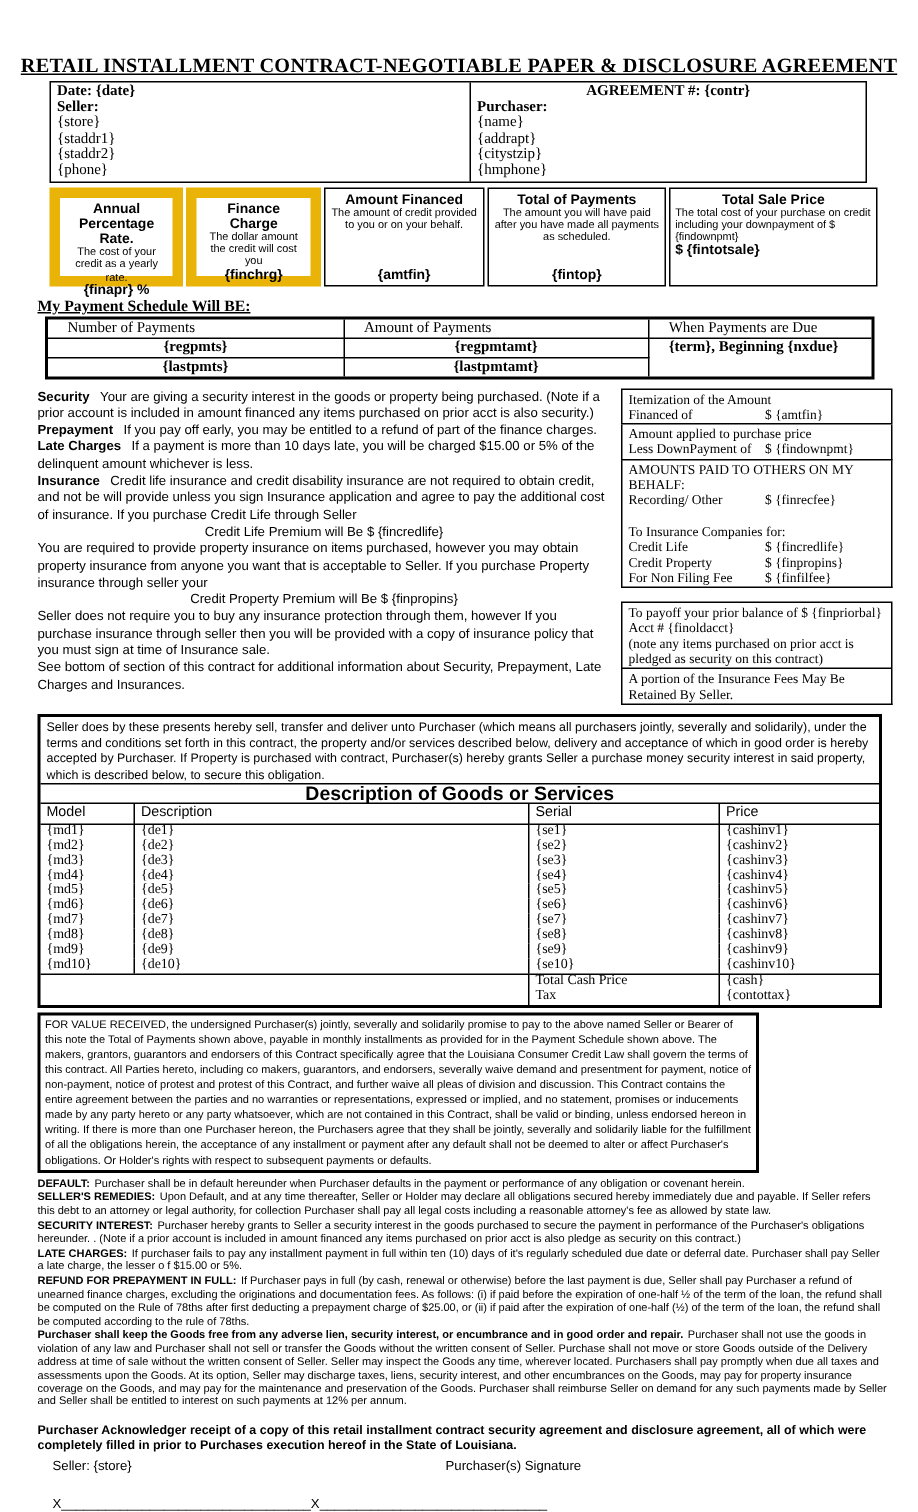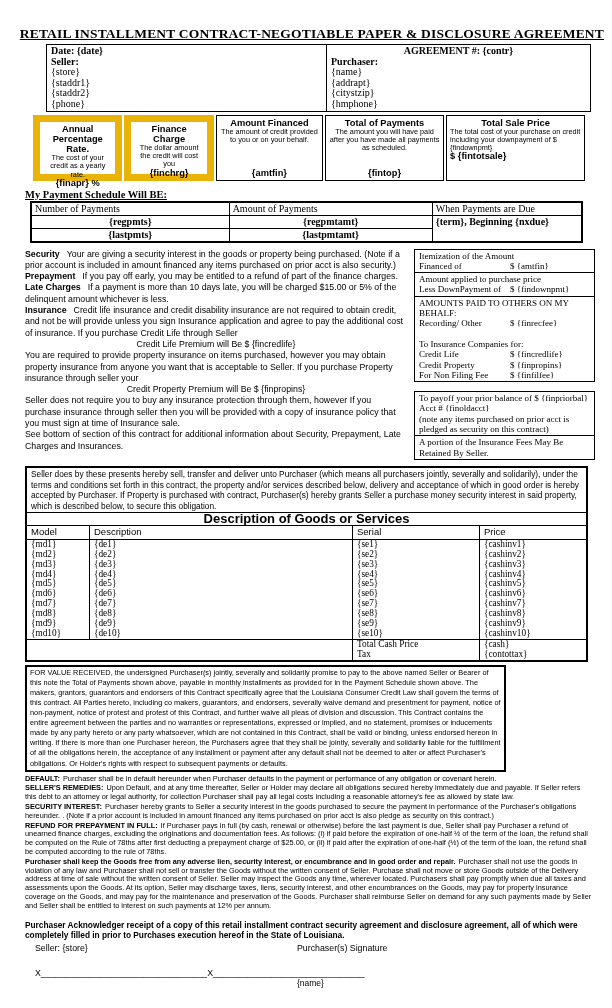--- a/index.html
+++ b/index.html
@@ -4,27 +4,27 @@
 <style>
   * { box-sizing: border-box; }
   html,body { margin:0; padding:0; }
   body {
     width:612px; height:1008px; background:#ffffff; color:#000;
     font-family:"Liberation Sans", sans-serif; position:relative; overflow:hidden;
   }
 
   
   .doc-title {
-    margin:26px 8px 0 8px; text-align:right; font-family:"Liberation Serif",serif;
+    margin:36px 8px 0 8px; text-align:center; font-family:"Liberation Serif",serif;
     font-weight:bold; font-size:13.5px; text-decoration:underline; letter-spacing:.2px;
   }
 
   
   .header-table {
-    width:545px; margin:2px 0 0 46px; border:1px solid #000; display:flex;
+    width:545px; margin:2px 0 0 33px; border:1px solid #000; display:flex;
     font-family:"Liberation Serif",serif; font-size:10px; line-height:10.6px;
   }
   .header-left { width:280px; border-right:1px solid #000; padding:1px 4px; }
   .header-right { flex:1; padding:1px 4px; }
   .hb { font-weight:bold; }
   .agreement-line { text-align:center; font-weight:bold; }
 
   
   .tila { display:flex; width:552px; margin:3px 0 0 33px; height:66px; }
   .tbox {
@@ -47,21 +47,21 @@
   
   .sched-title {
     margin:8px 0 1px 25px; font-family:"Liberation Serif",serif; font-weight:bold;
     font-size:10.5px; text-decoration:underline;
   }
   .pay-table {
     width:553px; margin-left:30px; border:2px solid #000; display:grid;
     grid-template-columns:36% 37% 27%;
     font-family:"Liberation Serif",serif; font-size:10px; line-height:12px;
   }
-  .pc { padding:0 3px; }
+  .pc { padding:0 13px; }
   .br { border-right:1px solid #000; }
   .bb { border-bottom:1px solid #000; }
   .pcc { text-align:center; font-weight:bold; }
   .pdue { font-weight:bold; grid-row:span 2; }
 
   
   .middle { display:flex; margin:6px 0 0 25px; }
   .notices { width:382px; font-size:8.8px; line-height:11.3px; }
   .notices p { margin:0; }
   .lead { font-weight:bold; padding-right:7px;text-align:center; }
@@ -292,20 +292,21 @@
     <div class="gc">{contottax}</div>
   </div>
 </div>
 
 <div class="promise-box">FOR VALUE RECEIVED, the undersigned Purchaser(s) jointly, severally and solidarily promise to pay to the above named Seller or Bearer of this note the Total of Payments shown above, payable in monthly installments as provided for in the  Payment Schedule shown above.  The makers, grantors, guarantors and endorsers of this Contract specifically agree that the Louisiana Consumer Credit Law shall govern the terms of this contract.  All Parties hereto, including co makers, guarantors, and endorsers, severally waive demand and presentment for payment, notice of non-payment, notice of protest and protest of this Contract, and further waive all pleas of division and discussion.  This Contract contains the entire agreement between the parties and no warranties or representations, expressed or implied, and no statement, promises or  inducements made by any party hereto or any party whatsoever, which are not contained in this Contract, shall be valid or binding, unless endorsed hereon in writing.  If there is more than one Purchaser hereon, the Purchasers agree that they shall be jointly, severally and solidarily liable for the fulfillment of all the obligations herein, the acceptance of any installment or payment after any default shall not be deemed to alter or affect Purchaser's obligations. Or Holder's rights with respect to subsequent payments or defaults.</div>
 
 <div class="clauses">
   <p><span class="clead">DEFAULT:</span><span>Purchaser shall be in default hereunder when Purchaser defaults in the payment or performance of any obligation or covenant herein.</span></p>
   <p><span class="clead">SELLER'S REMEDIES:</span><span>Upon Default, and at any time thereafter, Seller or Holder may declare all obligations secured hereby immediately due and payable.  If Seller refers this debt to an attorney or legal authority, for collection Purchaser shall pay all legal costs including a reasonable attorney's fee as allowed by state law.</span></p>
   <p><span class="clead">SECURITY INTEREST:</span><span>Purchaser hereby grants to Seller a security interest in the goods purchased to secure the payment in performance of the Purchaser's obligations hereunder. . (Note if a prior account is included in amount financed any items purchased on prior acct is also pledge as security on this contract.)</span></p>
+  <p><span class="clead">LATE CHARGES:</span><span>If purchaser fails to pay any installment payment in full within ten (10) days of it's regularly scheduled due date or deferral date. Purchaser shall pay Seller a late charge, the lesser o f $15.00 or 5%.</span></p>
   <p><span class="clead">REFUND FOR PREPAYMENT IN FULL:</span><span>If Purchaser pays in full (by cash, renewal or otherwise) before the last payment is due, Seller shall pay Purchaser a refund of unearned finance charges, excluding the originations and documentation fees. As follows: (i) if paid before the expiration of one-half ½ of the term of the loan, the refund shall be computed on the Rule of 78ths after first deducting a prepayment charge of $25.00, or (ii) if paid after the expiration of one-half (½) of the term of the loan, the refund shall be computed according to the rule of 78ths.</span></p>
   <p><span class="clead">Purchaser shall keep the Goods free from any adverse lien, security interest, or encumbrance and in good order and repair.</span><span>Purchaser shall not use the goods in violation of any law and Purchaser shall not sell or transfer the Goods without the written consent of Seller.  Purchase shall not move or store Goods outside of the Delivery address at time of sale without the written consent of Seller.  Seller may inspect the Goods any time, wherever located.  Purchasers shall pay promptly when due all taxes and assessments upon the Goods.  At its option, Seller may discharge taxes, liens, security interest, and other encumbrances on the Goods, may pay for property insurance coverage on the Goods, and may pay for the maintenance and preservation of the Goods.  Purchaser shall reimburse Seller on demand for any such payments made by Seller and Seller shall be entitled to interest on such payments at 12% per annum.</span></p>
 </div>
 
 <div class="ack">Purchaser Acknowledger receipt of a copy of this retail installment contract security agreement and disclosure agreement, all of which were completely filled in prior to Purchases execution hereof in the State of Louisiana.</div>
 
 <div class="sig">
   <div class="sig-line">
     <span class="sig-col1">Seller: {store}</span>
     <span class="sig-col2">Purchaser(s) Signature</span>

